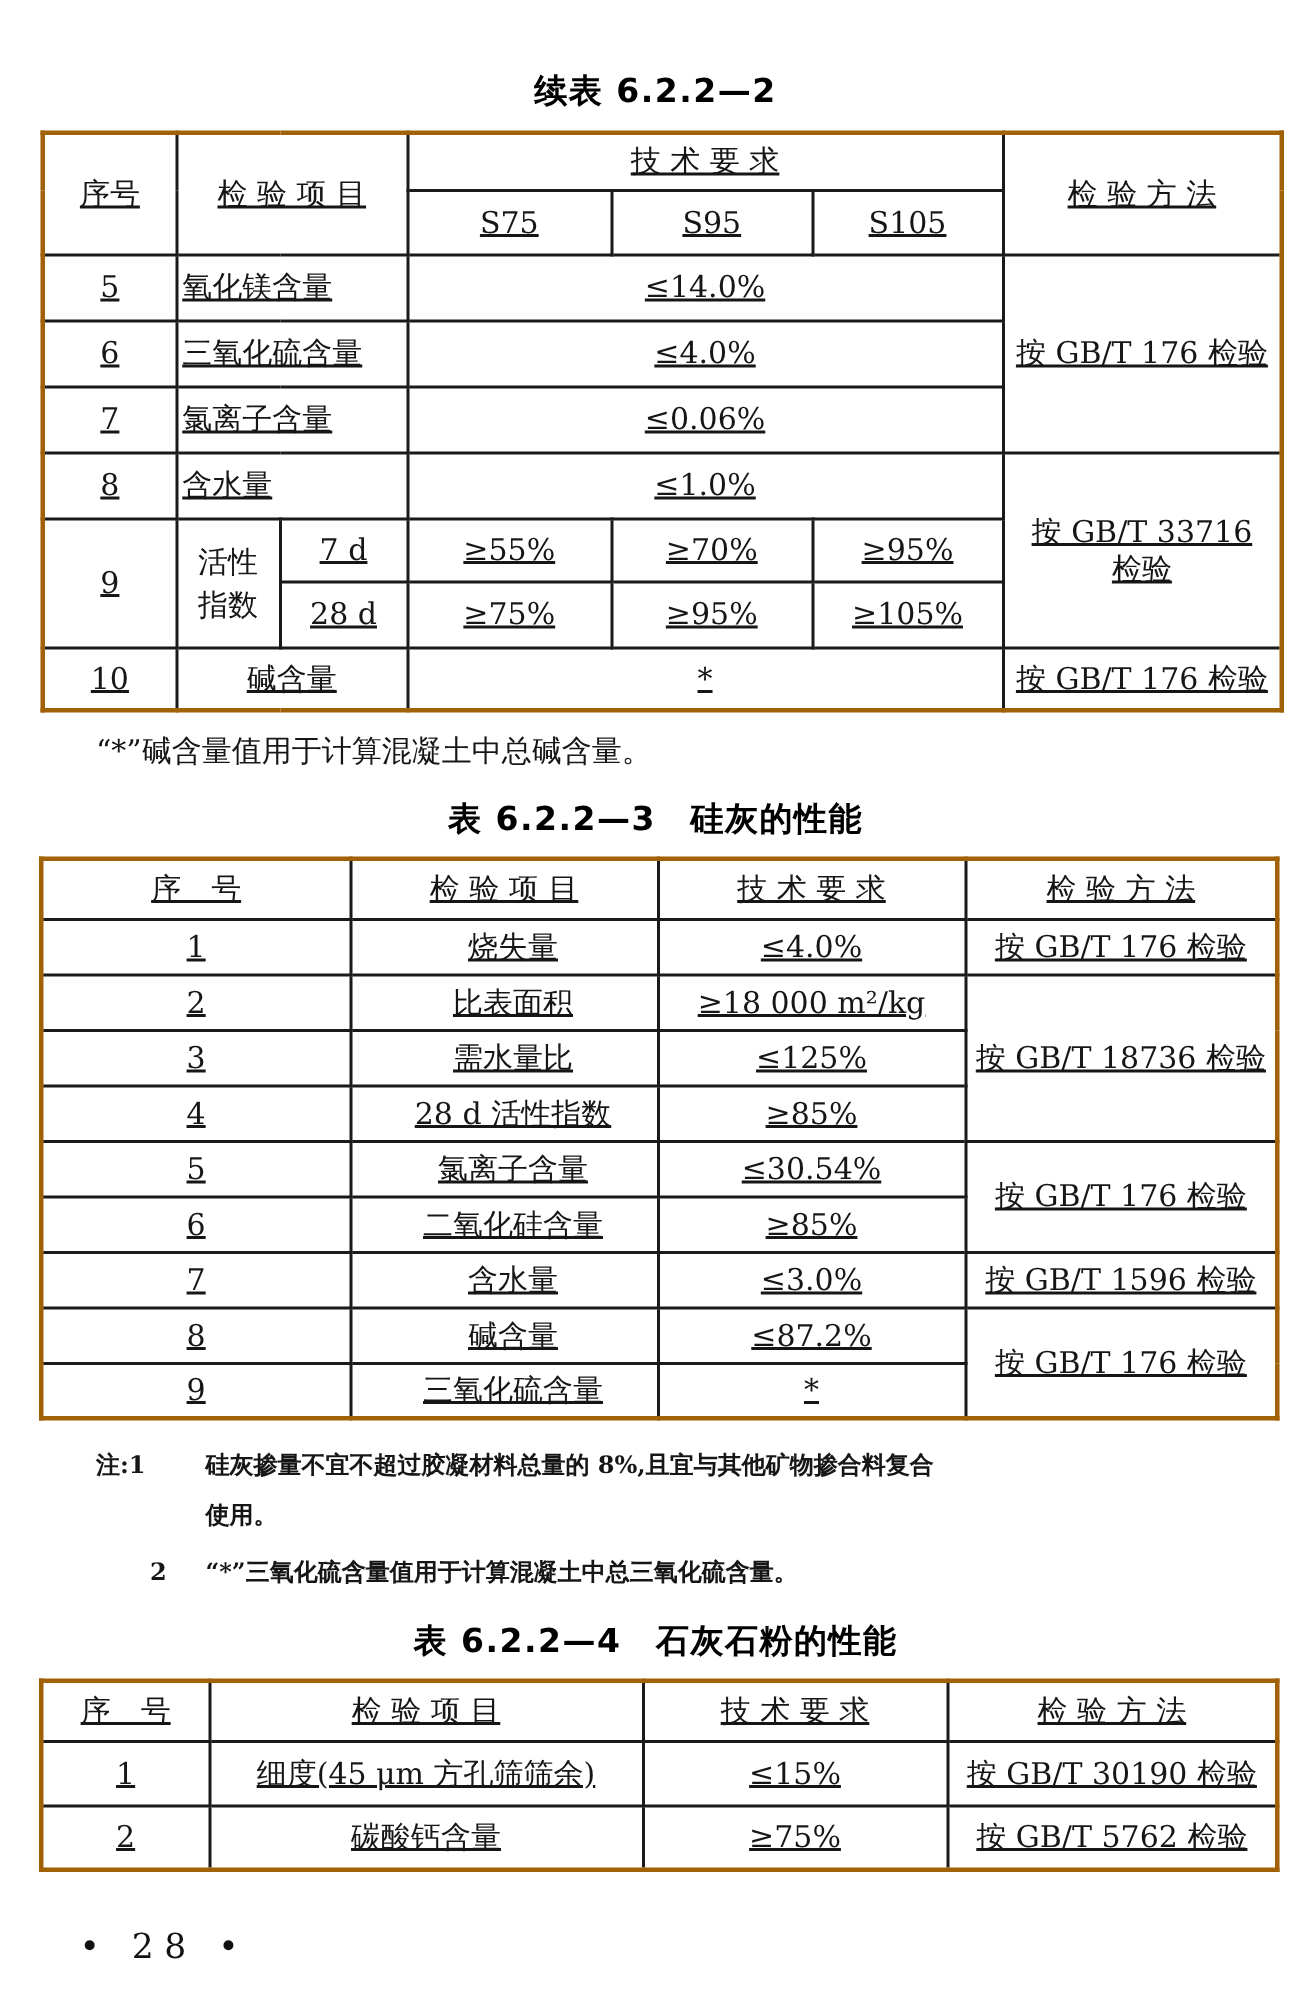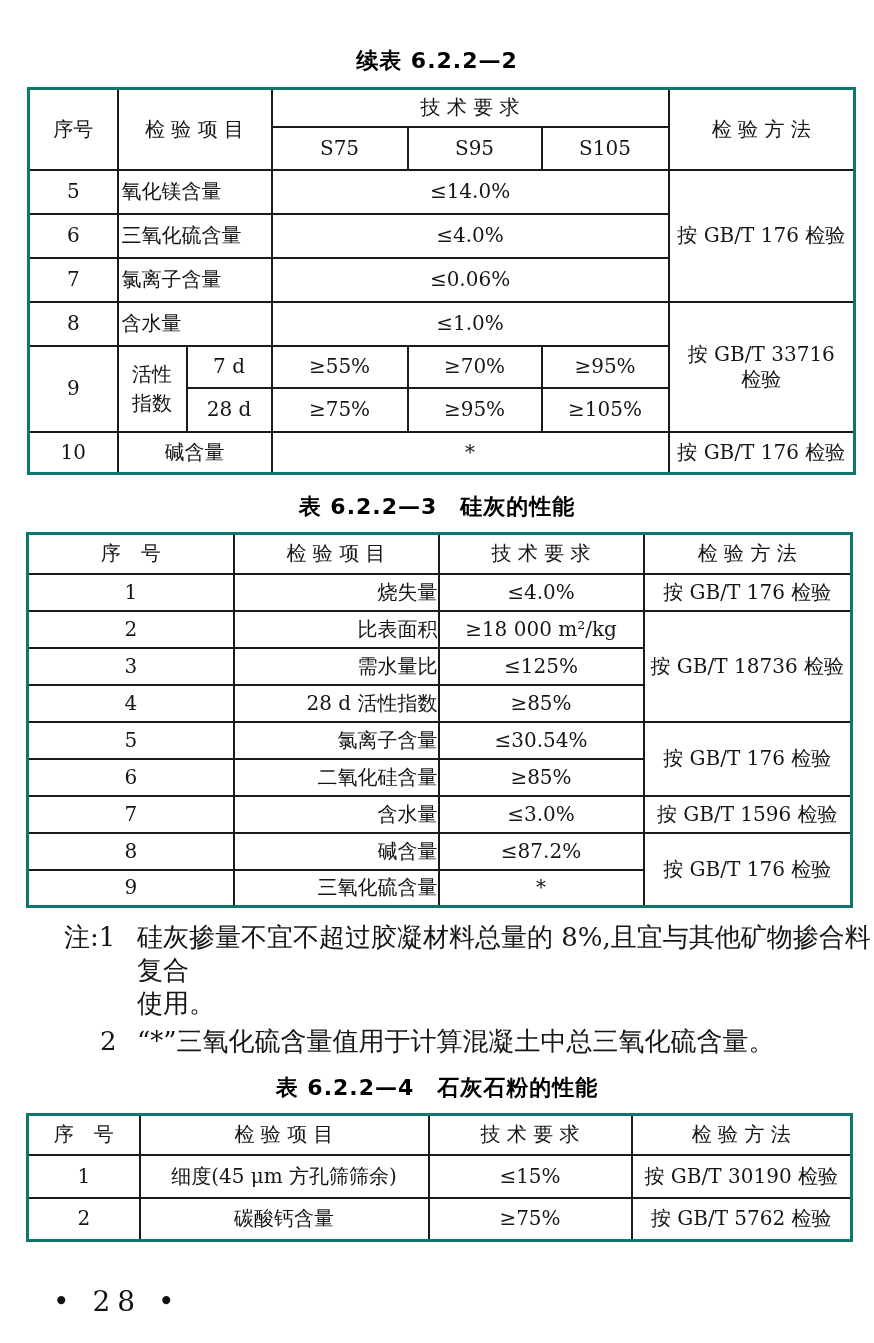--- a/index.html
+++ b/index.html
@@ -9,48 +9,48 @@
     position:relative;
   }
   .page{position:relative;width:874px;height:1343px;}
   .tbl-title{
     text-align:center;font-family:"DejaVu Sans","Liberation Sans",sans-serif;
     font-weight:bold;font-size:22px;color:#000;letter-spacing:1px;
   }
   #title1{padding-top:46px;}
   #title2{margin-top:17px;}
   #title3{margin-top:15px;}
-  table{border-collapse:collapse;table-layout:fixed;border:3px solid #0f766e;}
+  table{border-collapse:collapse;table-layout:fixed;border:3px solid #a16207;text-decoration:underline;}
   td{
     border:2px solid #1a1a1a;text-align:center;vertical-align:middle;
     font-size:20px;padding:0;line-height:1.25;overflow:hidden;
   }
   .t1{margin:11px 0 0 27px;width:826px;}
   .t1 tr.h1{height:38px;}
   .t1 tr.h2{height:43px;}
   .t1 tr.r{height:44px;}
   .t1 tr.r9{height:42px;}
   .t2{margin:10px 0 0 26px;width:824px;}
   .t2 tr.h{height:40px;}
   .t2 tr.r{height:37px;}
   .t3{margin:10px 0 0 26px;width:824px;}
   .t3 tr.h{height:40px;}
   .t3 tr.r{height:43px;}
   .al{text-align:left;padding-left:3px;}
-  .al2{text-align:right;padding-left:12px;}
+  .al2{text-align:center;padding-left:12px;}
   .w2{display:inline-block;width:44px;line-height:29px;text-align:center;}
   .footnote{margin:12px 0 0 64px;font-size:20px;}
-  .notes{margin:13px 0 0 64px;font-size:26px;}
+  .notes{margin:13px 0 0 64px;font-size:16px;font-weight:bold;}
   .note-row{display:flex;align-items:flex-start;line-height:33px;}
   .n-label{flex:0 0 73px;}
   .note2{margin-top:5px;}
   .n-label2{flex:0 0 37px;margin-left:36px;}
   .n-body{flex:1 1 auto;}
   .page-number{
-    position:absolute;left:53px;top:1285px;font-size:28px;letter-spacing:7px;color:#111;
+    position:absolute;left:53px;top:1285px;font-size:23px;letter-spacing:7px;color:#111;
   }
 </style>
 </head>
 <body>
 
 <div class="page">
 
   <div id="title1" class="tbl-title">续表 6.2.2—2</div>
 
   <table class="t1">
@@ -118,20 +118,21 @@
     </tr>
     <tr class="r9">
       <td>10</td>
       <td colspan="2">碱含量</td>
       <td colspan="3">*</td>
       <td>按 GB/T 176 检验</td>
     </tr>
   </tbody>
     </table>
 
+  <div class="footnote">“*”碱含量值用于计算混凝土中总碱含量。</div>
 
   <div id="title2" class="tbl-title">表 6.2.2—3　硅灰的性能</div>
 
   <table class="t2">
     <colgroup>
       <col style="width:206px">
         <col style="width:205px">
         <col style="width:205px">
         <col style="width:208px">
     </colgroup>

